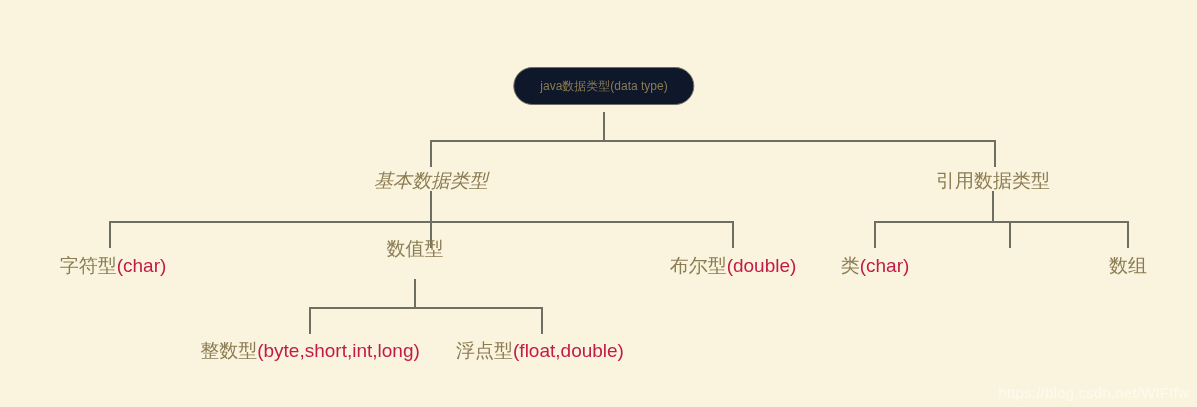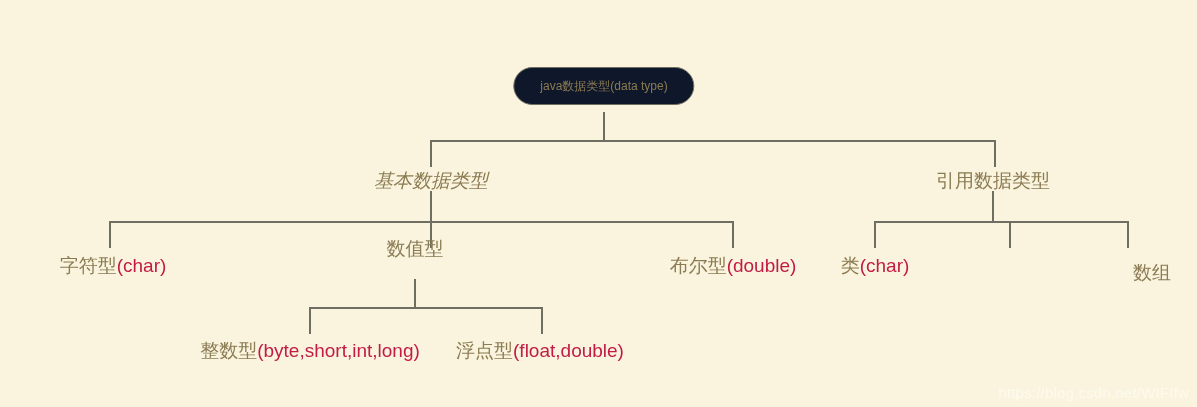--- a/index.html
+++ b/index.html
@@ -122,21 +122,21 @@
 
   <div class="node" style="left:733px; top:265px;">
     <span>布尔型</span><span class="en">(double)</span>
   </div>
 
   <div class="node" style="left:875px; top:265px;">
     <span>类</span><span class="en">(char)</span>
   </div>
 
 
-  <div class="node" style="left:1128px; top:272px;margin-left:24px;">
+  <div class="node" style="left:1128px; top:265px;">
     <span>数组</span>
   </div>
 
   <div class="node" style="left:540px; top:350px;">
     <span>浮点型</span><span class="en">(float,double)</span>
   </div>
 
   <div class="node" style="left:310px; top:350px;">
     <span>整数型</span><span class="en">(byte,short,int,long)</span>
   </div>

